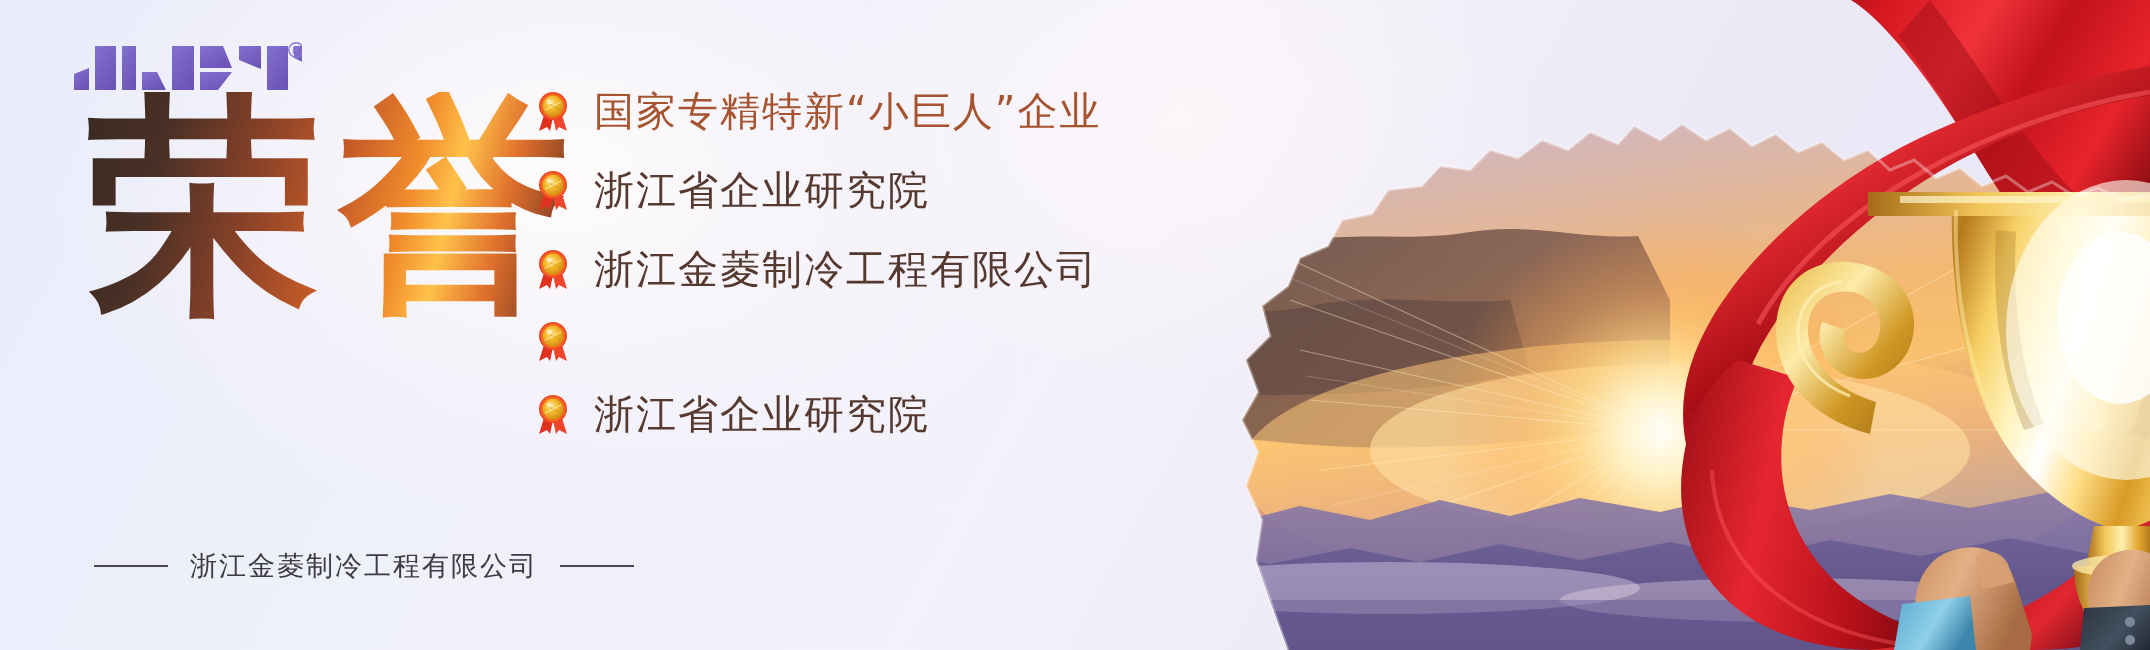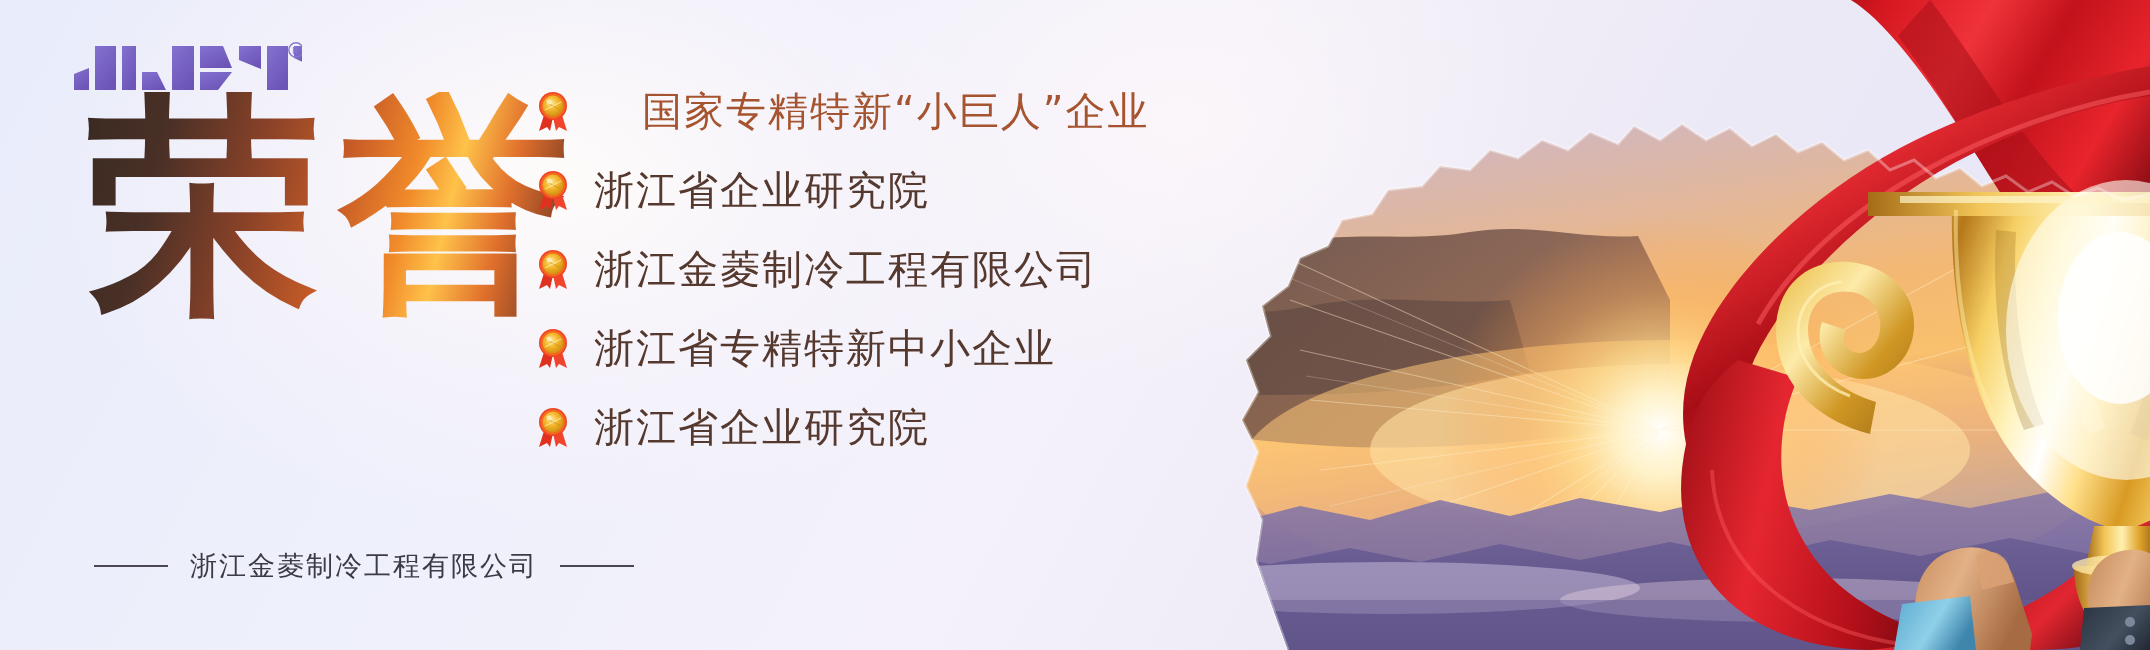--- a/index.html
+++ b/index.html
@@ -55,21 +55,21 @@
   .honors{
     position:absolute;left:536px;top:84px;
     display:flex;flex-direction:column;gap:24px;
   }
   .honor-row{display:flex;align-items:center;gap:24px;white-space:nowrap;}
   .honor-text{
     font-size:40px;letter-spacing:2px;
     font-family:"DejaVu Sans","Liberation Sans",sans-serif;
     color:#55382e;
   }
-  .honor-row.accent .honor-text{color:#a5542f;margin-left:48px;}
+  .honor-row.accent .honor-text{color:#a5542f;}
   .medal{width:34px;height:42px;flex:0 0 34px;display:block;}
 </style>
 </head>
 <body>
 
 <div class="banner">
 
   <div class="photo">
     <svg viewBox="0 0 1180 650" xmlns="http://www.w3.org/2000/svg" preserveAspectRatio="none">
       <defs>
@@ -450,21 +450,20 @@
       <svg class="medal" viewBox="0 0 34 42" xmlns="http://www.w3.org/2000/svg">
         <path d="M8,24 L3,40 L11,36 L14,40 L17,26 Z" fill="#e0311f"></path>
         <path d="M26,24 L31,40 L23,36 L20,40 L17,26 Z" fill="#f0452c"></path>
         <circle cx="17" cy="15" r="14" fill="#ee4625"></circle>
         <circle cx="17" cy="15" r="12.4" fill="#f6671f"></circle>
         <circle cx="17" cy="15" r="10.4" fill="url(#mdG1)"></circle>
         <path d="M9,11 L25,19" stroke="#c8900f" stroke-width="1.2" opacity="0.6"></path>
         <path d="M9,19 L25,11" stroke="#fff0b4" stroke-width="1.2" opacity="0.7"></path>
         <circle cx="13" cy="11" r="2.6" fill="#fff4c8" opacity="0.75"></circle>
       </svg>
-      <span class="honor-text" style="color: rgb(85, 56, 46);">浙江省专精特新中小企业</span>
     </div>
 
     <div class="honor-row">
       <svg class="medal" viewBox="0 0 34 42" xmlns="http://www.w3.org/2000/svg">
         <path d="M8,24 L3,40 L11,36 L14,40 L17,26 Z" fill="#e0311f"></path>
         <path d="M26,24 L31,40 L23,36 L20,40 L17,26 Z" fill="#f0452c"></path>
         <circle cx="17" cy="15" r="14" fill="#ee4625"></circle>
         <circle cx="17" cy="15" r="12.4" fill="#f6671f"></circle>
         <circle cx="17" cy="15" r="10.4" fill="url(#mdG1)"></circle>
         <path d="M9,11 L25,19" stroke="#c8900f" stroke-width="1.2" opacity="0.6"></path>

